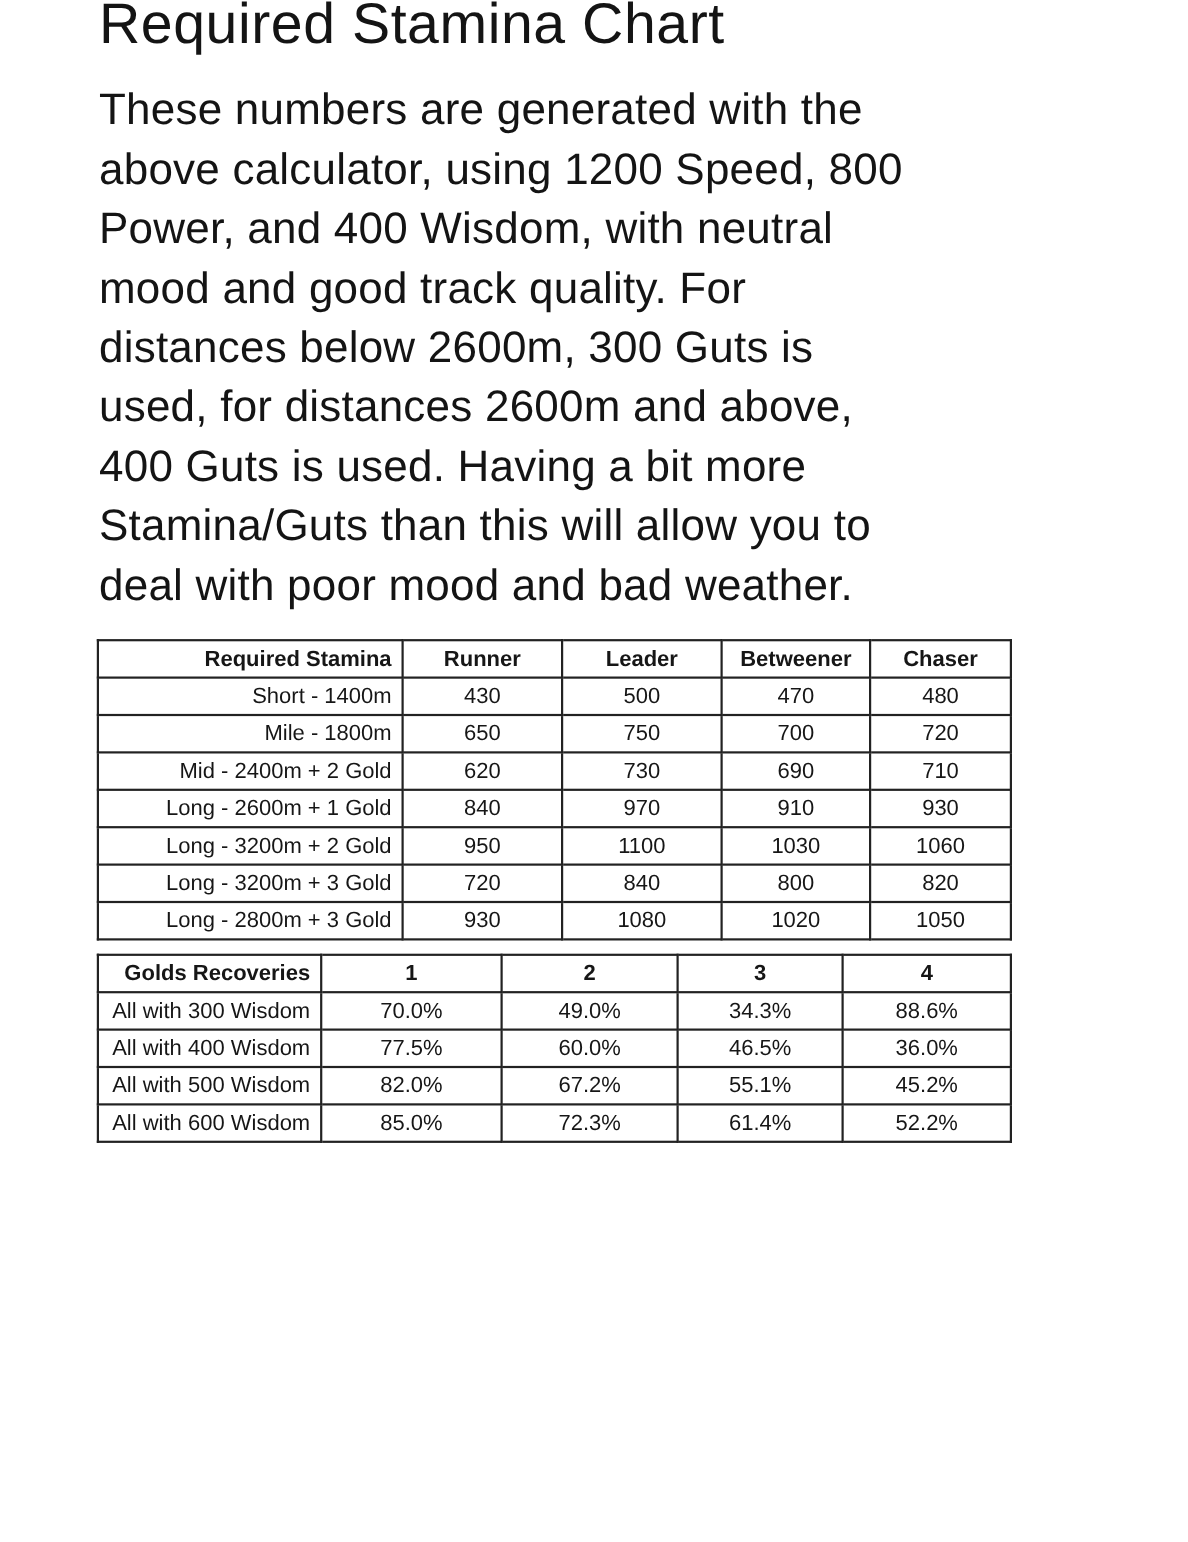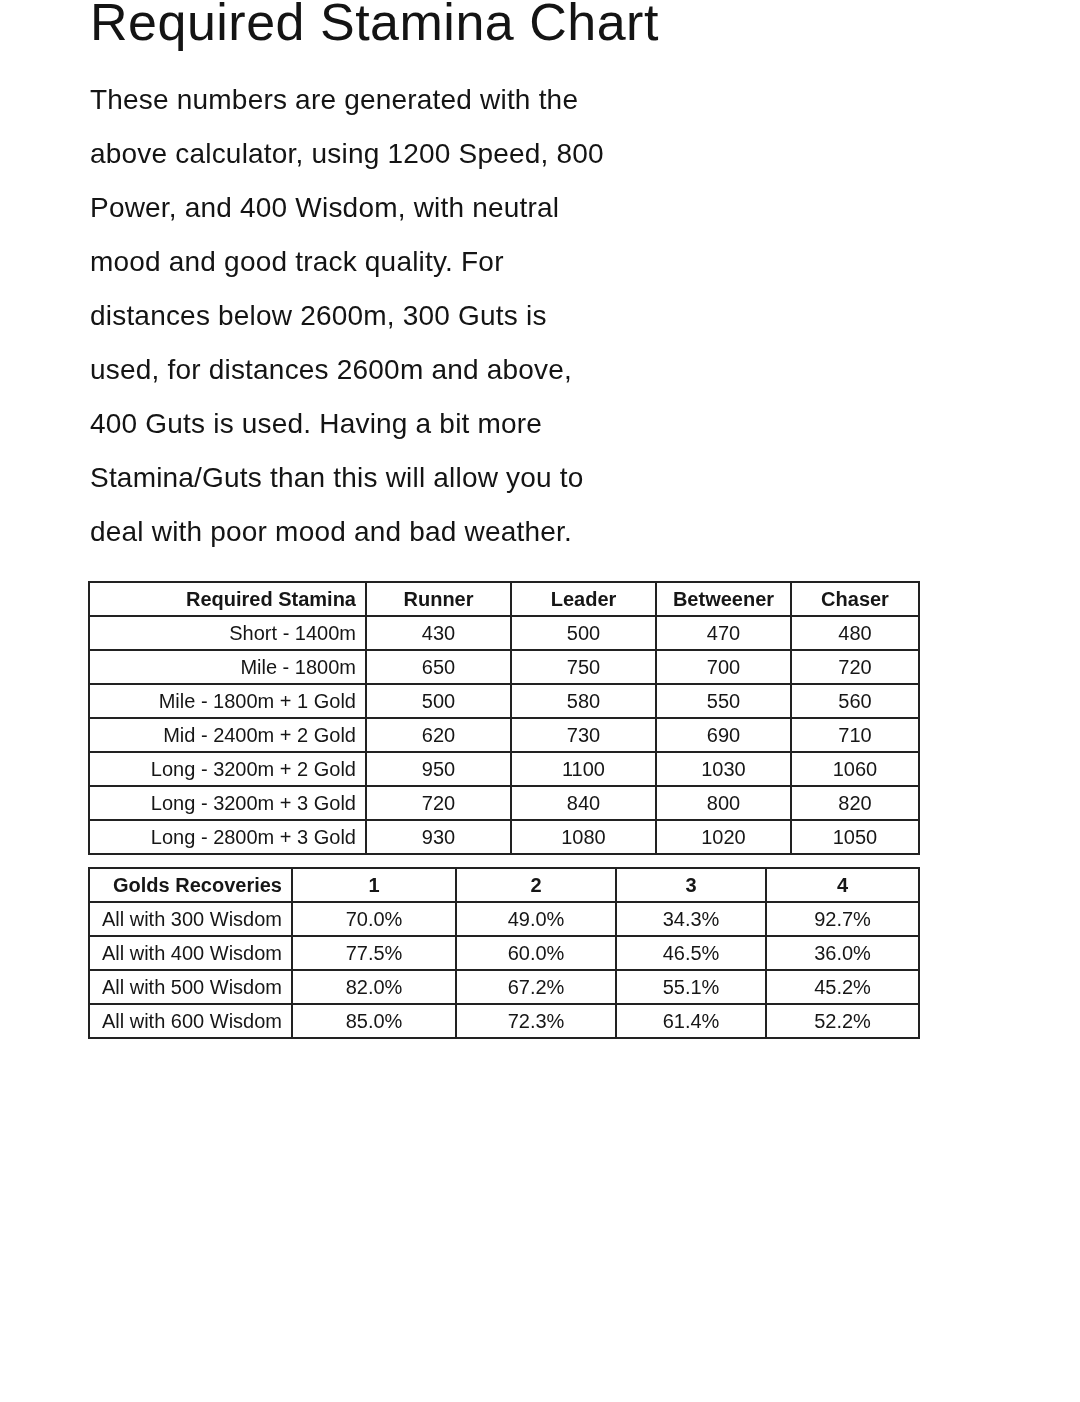--- a/index.html
+++ b/index.html
@@ -20,21 +20,21 @@
   }
   h1.title {
     font-size: 52px;
     font-weight: 400;
     line-height: 1.12;
     letter-spacing: 0.5px;
     margin: -7px 0 22px 2px;
     color: #141414;
   }
   p.body-text {
-    font-size: 28px;
+    font-size: 40px;
     font-weight: 400;
     line-height: 54px;
     letter-spacing: 0.2px;
     margin: 0 0 22px 2px;
     white-space: pre-line;
     color: #141414;
   }
   table.data-table {
     border-collapse: collapse;
     table-layout: fixed;
@@ -112,32 +112,32 @@
           <td class="value-col">480</td>
         </tr>
         <tr>
           <td class="label-col">Mile - 1800m</td>
           <td class="value-col">650</td>
           <td class="value-col">750</td>
           <td class="value-col">700</td>
           <td class="value-col">720</td>
         </tr>
         <tr>
-          <td class="label-col">Mile - 1800m + 1 Gold</td>
-          <td class="value-col">500</td>
-          <td class="value-col">580</td>
-          <td class="value-col">550</td>
-          <td class="value-col">560</td>
-        </tr>
-        <tr>
           <td class="label-col">Mid - 2400m + 2 Gold</td>
           <td class="value-col">620</td>
           <td class="value-col">730</td>
           <td class="value-col">690</td>
           <td class="value-col">710</td>
+        </tr>
+        <tr>
+          <td class="label-col">Long - 2600m + 1 Gold</td>
+          <td class="value-col">840</td>
+          <td class="value-col">970</td>
+          <td class="value-col">910</td>
+          <td class="value-col">930</td>
         </tr>
         <tr>
           <td class="label-col">Long - 3200m + 2 Gold</td>
           <td class="value-col">950</td>
           <td class="value-col">1100</td>
           <td class="value-col">1030</td>
           <td class="value-col">1060</td>
         </tr>
         <tr>
           <td class="label-col">Long - 3200m + 3 Gold</td>
@@ -172,21 +172,21 @@
           <th class="value-col">3</th>
           <th class="value-col">4</th>
         </tr>
       </thead>
       <tbody>
         <tr>
           <td class="label-col">All with 300 Wisdom</td>
           <td class="value-col">70.0%</td>
           <td class="value-col">49.0%</td>
           <td class="value-col">34.3%</td>
-          <td class="value-col">92.7%</td>
+          <td class="value-col">88.6%</td>
         </tr>
         <tr>
           <td class="label-col">All with 400 Wisdom</td>
           <td class="value-col">77.5%</td>
           <td class="value-col">60.0%</td>
           <td class="value-col">46.5%</td>
           <td class="value-col">36.0%</td>
         </tr>
         <tr>
           <td class="label-col">All with 500 Wisdom</td>

